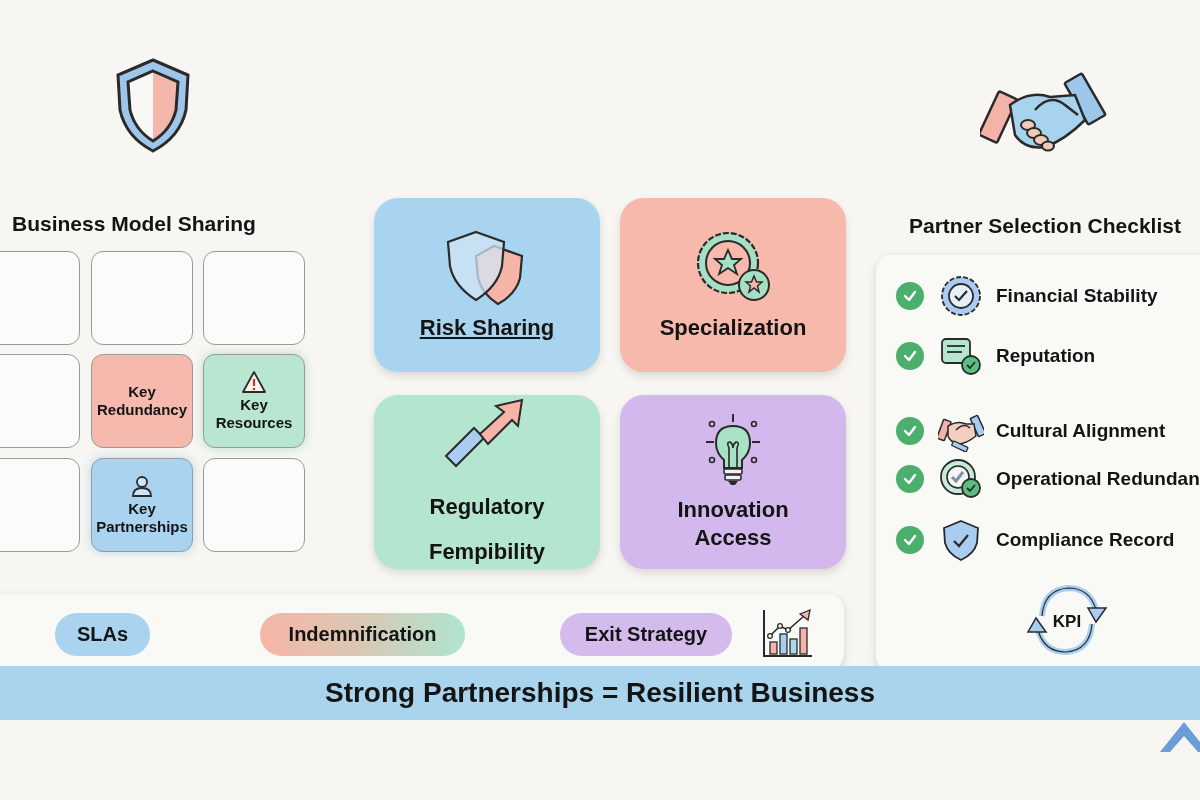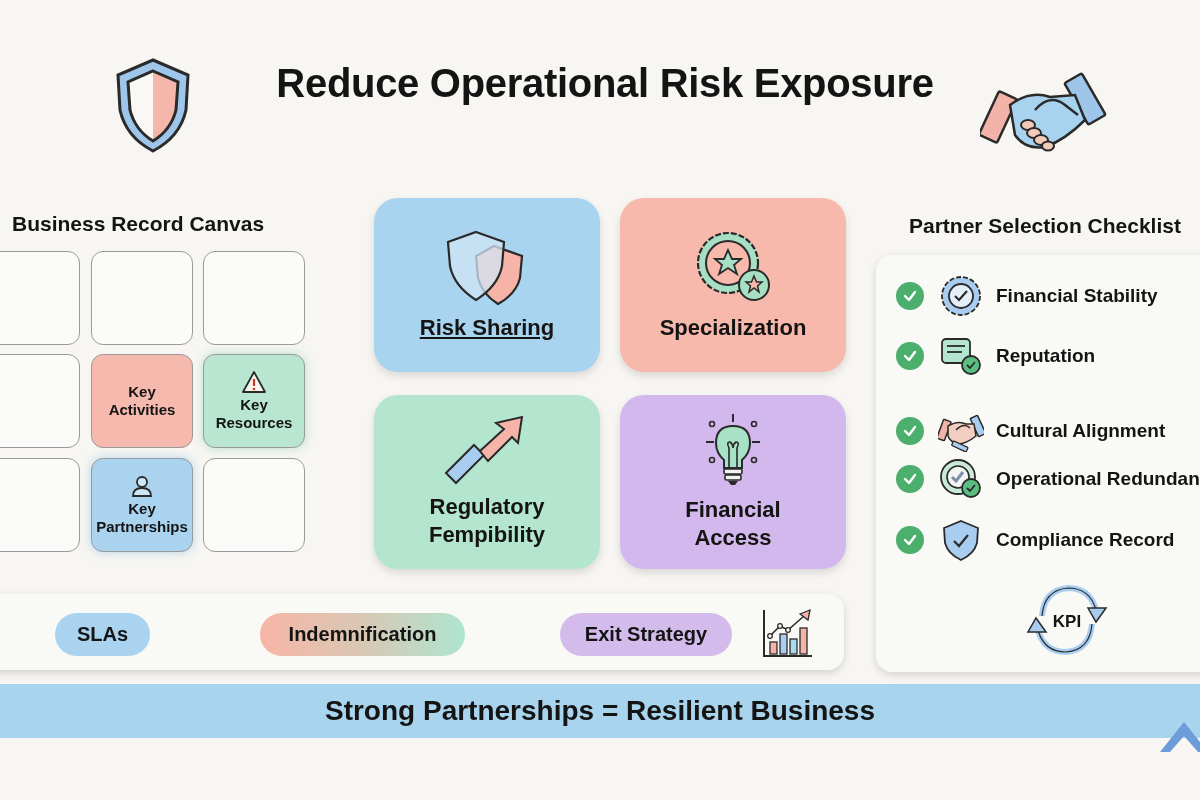--- a/index.html
+++ b/index.html
@@ -75,60 +75,59 @@
   .check-dot {
     width: 28px; height: 28px; border-radius: 50%; background: #4caf6e;
     display: flex; align-items: center; justify-content: center; margin-right: 14px;
   }
   .check-row .icon { width: 46px; height: 42px; margin-right: 12px; }
   .check-row .label { font-size: 19px; font-weight: bold; text-align: center; }
   .kpi-icon { left: 1022px; top: 582px; width: 90px; height: 76px; }
 
   
   .banner {
-    left: 0; top: 684px; width: 1200px; height: 54px; background: #a9d4ee;
+    left: 0; top: 666px; width: 1200px; height: 54px; background: #a9d4ee;
     display: flex; align-items: center; justify-content: center;
     font-size: 28px; font-weight: bold;
   }
   .banner-mark { left: 1158px; top: 716px; width: 50px; height: 36px; }
 </style>
 </head>
 <body>
 
 <svg class="abs shield-logo" viewBox="0 0 90 100">
   <path d="M45 5 L80 20 L78 55 Q72 82 45 96 Q18 82 12 55 L10 20 Z" fill="#9ec6ea" stroke="#2a2a2a" stroke-width="3"></path>
   <path d="M45 16 L70 27 L68 55 Q63 75 45 86 Z" fill="#f5b6ab"></path>
   <path d="M45 16 L20 27 L22 55 Q27 75 45 86 Z" fill="#f9f8f4"></path>
   <path d="M45 16 L70 27 L68 55 Q63 75 45 86 Q27 75 22 55 L20 27 Z" fill="none" stroke="#2a2a2a" stroke-width="3"></path>
 </svg>
 
 <div class="abs title">
-  <span>Reduce Operational Risk Exposure</span>
 </div>
 
 <svg class="abs handshake-logo" viewBox="0 0 130 95">
   <rect x="8" y="28" width="20" height="48" rx="2" transform="rotate(25 18 52)" fill="#f3b3a8" stroke="#2a2a2a" stroke-width="2.5"></rect>
   <rect x="95" y="10" width="20" height="48" rx="2" transform="rotate(-30 105 34)" fill="#9ec6ea" stroke="#2a2a2a" stroke-width="2.5"></rect>
   <path d="M30 40 Q50 25 70 32 L95 30 L105 55 Q85 75 65 82 Q45 85 35 70 Z" fill="#a7d3ef" stroke="#2a2a2a" stroke-width="2.5"></path>
   <path d="M55 45 Q70 28 85 40 L98 50" fill="none" stroke="#2a2a2a" stroke-width="2.5"></path>
   <ellipse cx="48" cy="60" rx="7" ry="5" fill="#f3c9b8" stroke="#2a2a2a" stroke-width="2"></ellipse>
   <ellipse cx="54" cy="68" rx="7" ry="5" fill="#f3c9b8" stroke="#2a2a2a" stroke-width="2"></ellipse>
   <ellipse cx="61" cy="75" rx="7" ry="5" fill="#f3c9b8" stroke="#2a2a2a" stroke-width="2"></ellipse>
   <ellipse cx="68" cy="81" rx="6" ry="4.5" fill="#f3c9b8" stroke="#2a2a2a" stroke-width="2"></ellipse>
 </svg>
 
-<div class="abs canvas-heading">Business Record Canvas</div>
+<div class="abs canvas-heading">Business Model Sharing</div>
 
 <div class="canvas-cell" style="left:-22px;top:251px;"></div>
 <div class="canvas-cell" style="left:91px;top:251px;"></div>
 <div class="canvas-cell" style="left:203px;top:251px;"></div>
 <div class="canvas-cell" style="left:-22px;top:354px;"></div>
 <div class="canvas-cell red" style="left:91px;top:354px;">
   <span>Key</span>
-  <span>Activities</span>
+  <span>Redundancy</span>
 </div>
 <div class="canvas-cell green" style="left:203px;top:354px;">
   <svg class="cell-icon" viewBox="0 0 26 24">
     <path d="M13 2 L24 22 L2 22 Z" fill="#f9f3ee" stroke="#2a2a2a" stroke-width="1.8" stroke-linejoin="round"></path>
     <line x1="13" y1="9" x2="13" y2="16" stroke="#c0392b" stroke-width="2.2"></line>
     <circle cx="13" cy="19" r="1.3" fill="#c0392b"></circle>
   </svg>
   <span>Key</span>
   <span>Resources</span>
 </div>
@@ -155,21 +154,21 @@
   <svg width="90" height="78" viewBox="0 0 90 78">
     <circle cx="40" cy="35" r="30" fill="#a6dfc3" stroke="#2a2a2a" stroke-width="2.2" stroke-dasharray="6 2"></circle>
     <circle cx="40" cy="35" r="22" fill="#f7b9ab" stroke="#2a2a2a" stroke-width="2"></circle>
     <path d="M40 22 L44 31 L53 31 L46 37 L49 46 L40 40 L31 46 L34 37 L27 31 L36 31 Z" fill="#a6dfc3" stroke="#2a2a2a" stroke-width="1.8"></path>
     <circle cx="66" cy="57" r="15" fill="#a6dfc3" stroke="#2a2a2a" stroke-width="2"></circle>
     <path d="M66 48 L68.5 54 L74 54 L69.5 58 L71 64 L66 60 L61 64 L62.5 58 L58 54 L63.5 54 Z" fill="#f7b9ab" stroke="#2a2a2a" stroke-width="1.5"></path>
   </svg>
   <span>Specialization</span>
 </div>
 
-<div class="card green" style="left:374px;top:395px;">
+<div class="card green" style="left:374px;top:395px;gap:17px;">
   <svg width="90" height="70" viewBox="0 0 90 70">
     <path d="M4 58 L32 30 L42 40 L14 68 Z" fill="#a8cdf0" stroke="#2a2a2a" stroke-width="2"></path>
     <path d="M38 36 L62 14 L54 8 L80 2 L76 28 L70 22 L46 46 Z" fill="#f6b3a7" stroke="#2a2a2a" stroke-width="2"></path>
   </svg>
   <span>Regulatory</span>
   <span>Fempibility</span>
 </div>
 
 <div class="card purple" style="left:620px;top:395px;">
   <svg width="90" height="76" viewBox="0 0 90 76">
@@ -179,21 +178,21 @@
     <circle cx="24" cy="12" r="2.5" fill="none" stroke="#2a2a2a" stroke-width="1.6"></circle>
     <circle cx="66" cy="12" r="2.5" fill="none" stroke="#2a2a2a" stroke-width="1.6"></circle>
     <circle cx="24" cy="48" r="2.5" fill="none" stroke="#2a2a2a" stroke-width="1.6"></circle>
     <circle cx="66" cy="48" r="2.5" fill="none" stroke="#2a2a2a" stroke-width="1.6"></circle>
     <path d="M45 14 Q62 14 62 31 Q62 41 54 48 L54 56 L36 56 L36 48 Q28 41 28 31 Q28 14 45 14 Z" fill="#a8e2c6" stroke="#2a2a2a" stroke-width="2"></path>
     <path d="M41 55 L41 36 Q38 30 42 30 Q45 32 45 36 Q45 32 48 30 Q52 30 49 36 L49 55" fill="none" stroke="#2a2a2a" stroke-width="1.6"></path>
     <rect x="36" y="57" width="18" height="5" rx="1.5" fill="#f3f3f3" stroke="#2a2a2a" stroke-width="1.6"></rect>
     <rect x="37" y="63" width="16" height="5" rx="1.5" fill="#f3f3f3" stroke="#2a2a2a" stroke-width="1.6"></rect>
     <path d="M40 69 L50 69 L47 73 L43 73 Z" fill="#2a2a2a"></path>
   </svg>
-  <span>Financial</span>
+  <span>Innovation</span>
   <span>Access</span>
 </div>
 
 <div class="abs strip"></div>
 <div class="pill slas">SLAs</div>
 <div class="pill indem">Indemnification</div>
 <div class="pill exit">Exit Strategy</div>
 <svg class="abs chart-icon" viewBox="0 0 55 52">
   <path d="M4 2 L4 48 L52 48" fill="none" stroke="#2a2a2a" stroke-width="2"></path>
   <rect x="10" y="34" width="7" height="12" fill="#f6b3a7" stroke="#2a2a2a" stroke-width="1.3"></rect>

